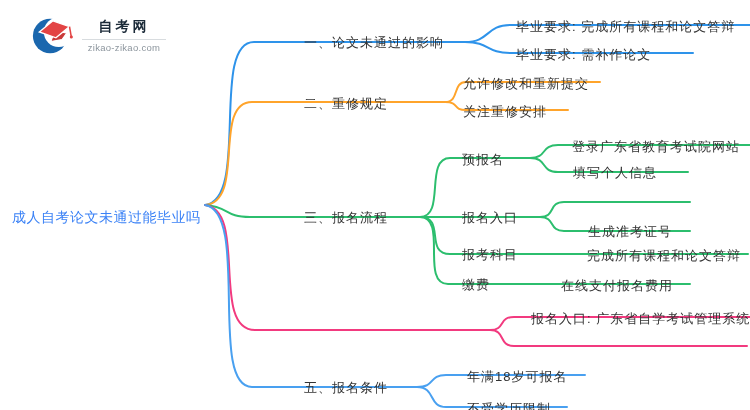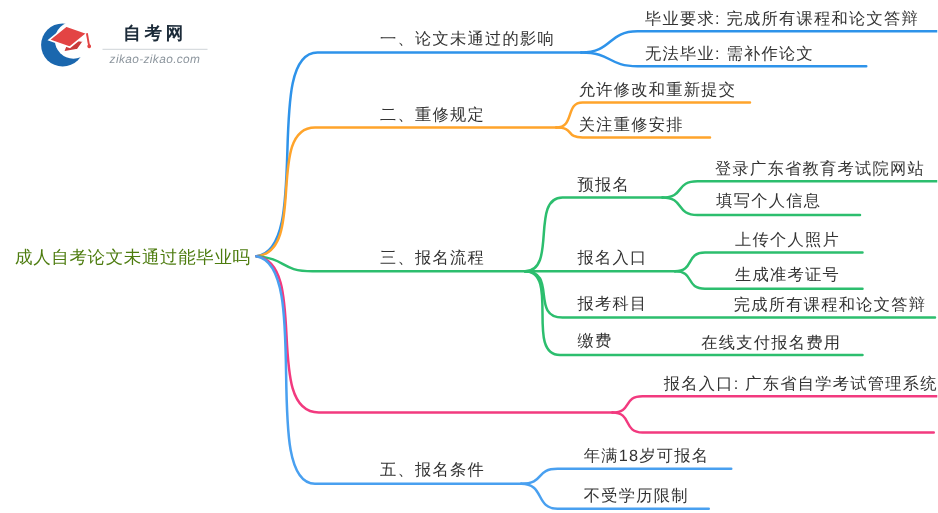--- a/index.html
+++ b/index.html
@@ -3,32 +3,32 @@
 <meta charset="utf-8">
 <style>
   html,body{margin:0;padding:0;background:#fff;}
   .canvas{
     position:relative;width:750px;height:410px;background:#ffffff;
     overflow:hidden;font-family:"Liberation Sans","DejaVu Sans",sans-serif;
   }
   svg.connectors{position:absolute;left:0;top:0;z-index:1;}
   .node{
     position:absolute;z-index:2;font-size:13px;letter-spacing:1px;
-    color:#333333;white-space:nowrap;line-height:1.15;cursor:default;
+    color:#333333;white-space:nowrap;line-height:1.15;cursor:default;margin-top:12px;
   }
   .central{
-    font-size:14px;font-weight:500;color:#4d7c0f;letter-spacing:0.5px;
+    font-size:14px;font-weight:500;color:#3b82f6;letter-spacing:0.5px;
   }
   
   .logo{position:absolute;left:30px;top:12px;z-index:3;display:flex;align-items:center;}
   .logo-icon{width:46px;height:46px;}
   .logo-text{margin-left:4px;width:88px;text-align:center;}
   .logo-title{font-size:14px;font-weight:bold;color:#1b2a38;letter-spacing:3px;}
   .logo-divider{height:1px;background:#d8dcdf;margin:3px 2px 2px 2px;}
-  .logo-domain{font-size:9.5px;color:#8c959d;letter-spacing:0.3px;font-style:italic;}
+  .logo-domain{font-size:9.5px;color:#8c959d;letter-spacing:0.3px;}
 </style>
 </head>
 <body>
 
 <div class="canvas">
 
   <svg class="connectors" width="750" height="410" viewBox="0 0 750 410" fill="none">
 
     <g stroke="#2E93EA" stroke-width="2" stroke-linecap="round">
       <path d="M205,205 C250,200 210,42 254,42 L465,42"></path>
@@ -82,34 +82,33 @@
       <div class="logo-title">自考网</div>
       <div class="logo-divider"></div>
       <div class="logo-domain">zikao-zikao.com</div>
     </div>
   </div>
 
   <span class="node central" style="left:12px;top:197px">成人自考论文未通过能毕业吗</span>
 
   <span class="node" style="left:304px;top:24px">一、论文未通过的影响</span>
   <span class="node" style="left:516px;top:8px">毕业要求: 完成所有课程和论文答辩</span>
-  <span class="node" style="left:516px;top:36px">无法毕业: 需补作论文</span>
+  <span class="node" style="left:516px;top:36px">毕业要求: 需补作论文</span>
 
   <span class="node" style="left:463px;top:65px">允许修改和重新提交</span>
   <span class="node" style="left:304px;top:85px">二、重修规定</span>
   <span class="node" style="left:463px;top:93px">关注重修安排</span>
 
   <span class="node" style="left:304px;top:199px">三、报名流程</span>
 
   <span class="node" style="left:462px;top:141px">预报名</span>
   <span class="node" style="left:572px;top:128px">登录广东省教育考试院网站</span>
   <span class="node" style="left:573px;top:154px">填写个人信息</span>
 
   <span class="node" style="left:462px;top:199px">报名入口</span>
-  <span class="node" style="left:588px;top:185px">上传个人照片</span>
   <span class="node" style="left:588px;top:213px">生成准考证号</span>
 
   <span class="node" style="left:462px;top:236px">报考科目</span>
   <span class="node" style="left:587px;top:237px">完成所有课程和论文答辩</span>
 
   <span class="node" style="left:462px;top:266px">缴费</span>
   <span class="node" style="left:561px;top:267px">在线支付报名费用</span>
 
   <span class="node" style="left:531px;top:300px">报名入口: 广东省自学考试管理系统</span>
 

